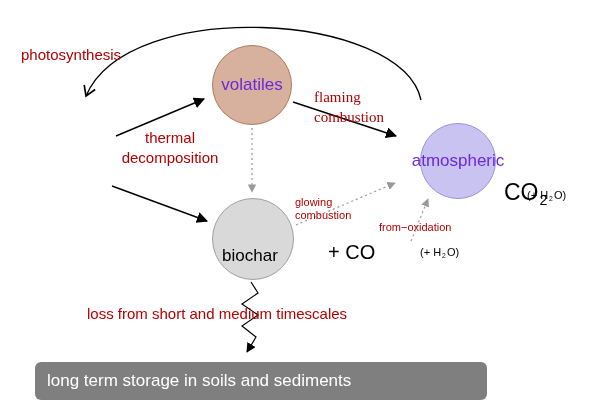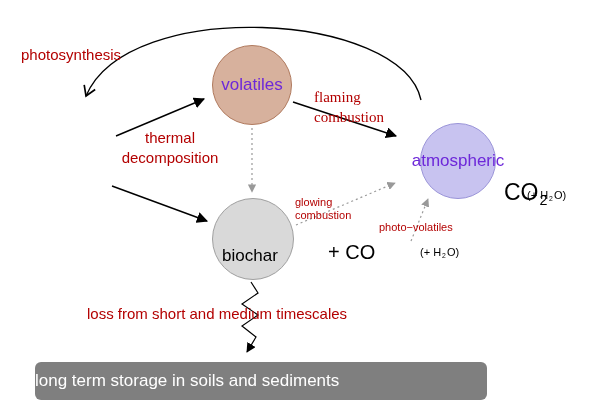--- a/index.html
+++ b/index.html
@@ -14,21 +14,21 @@
   .node-label { font-size:17px; color:#6d28d9; white-space:nowrap; }
   .lbl { position:absolute; color:#b30000; white-space:nowrap; }
   .f15 { font-size:15px; line-height:20px; }
   .f11 { font-size:11px; line-height:13px; }
   .center { text-align:center; }
   .blk { position:absolute; color:#000; white-space:nowrap; }
   .sub { font-size:62%; vertical-align:-0.35em; padding:0 1px; }
   .storage {
     position:absolute; left:35px; top:362px; width:452px; height:38px;
     background:#7f7f7f; border-radius:6px; display:flex; align-items:center;
-    color:#ffffff; font-size:17px;
+    padding-left:12px; color:#ffffff; font-size:17px;
   }
 </style>
 </head>
 <body>
 
 <div class="stage">
 
   <svg class="arrows" viewBox="0 0 600 414" xmlns="http://www.w3.org/2000/svg">
     <defs>
       <marker id="mFill" viewBox="0 0 10 10" refX="9" refY="5" markerWidth="8" markerHeight="8" orient="auto-start-reverse">
@@ -95,21 +95,21 @@
   <div class="lbl f15" style="left:314px; top:87px;font-family:Liberation Serif, serif;">
     <div>flaming</div>
     <div>combustion</div>
   </div>
 
   <div class="lbl f11" style="left:295px; top:196px;">
     <div>glowing</div>
     <div>combustion</div>
   </div>
 
-  <div class="lbl f11" style="left:379px; top:221px;">photo−volatiles</div>
+  <div class="lbl f11" style="left:379px; top:221px;">from−oxidation</div>
 
   <div class="lbl f15" style="left:87px; top:304px;">loss from short and medium timescales</div>
 
   <div class="storage">
     <span>long term storage in soils and sediments</span>
   </div>
 
 </div>
 
 </body></html>

